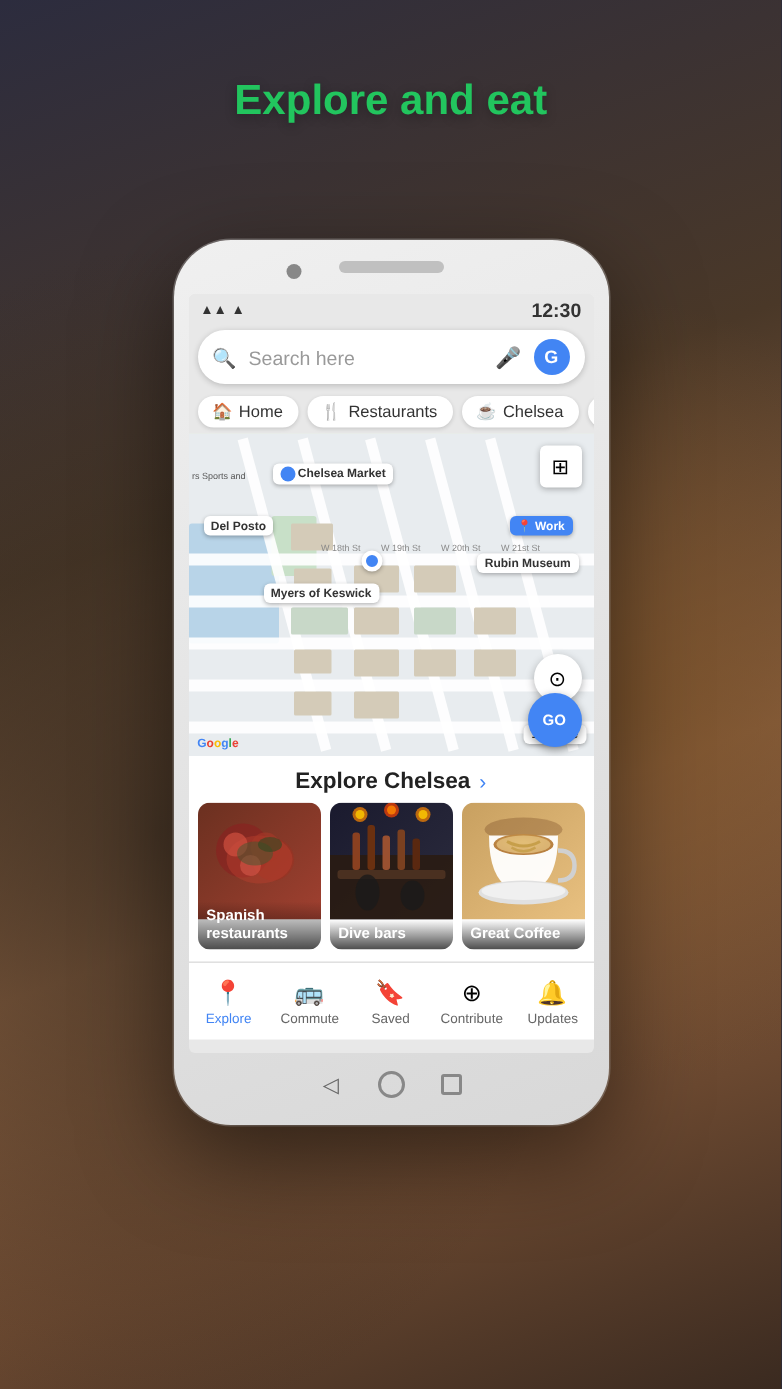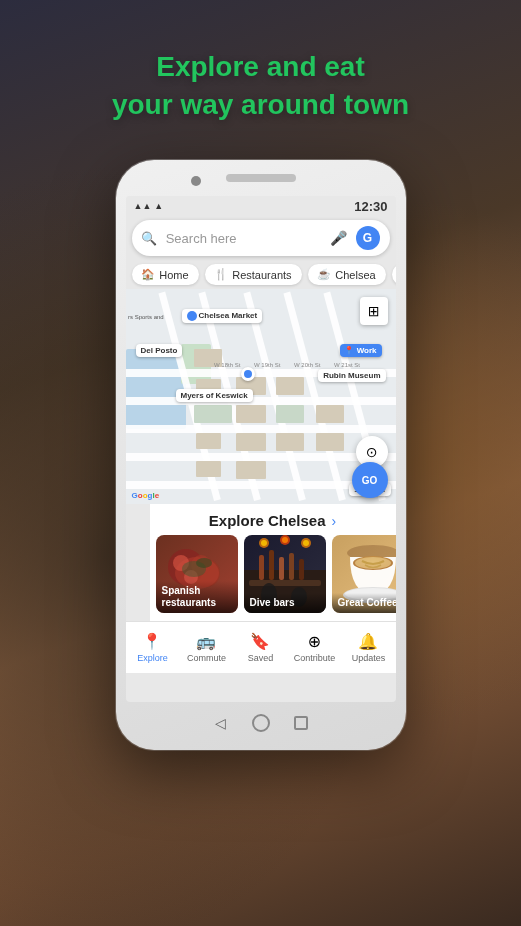--- a/index.html
+++ b/index.html
@@ -288,21 +288,20 @@
       left: 6px;
       font-size: 8px;
       color: #666;
       font-weight: 600;
     }
 
     
     .explore-section {
       background: white;
       flex: 1;
-      margin-left: 24px;
     }
 
     .explore-header {
       display: flex;
       align-items: center;
       justify-content: center;
       padding: 8px 10px 6px;
       gap: 6px;
     }
 
@@ -320,21 +319,21 @@
     
     .cards-row {
       display: flex;
       gap: 6px;
       padding: 0 6px 8px;
       overflow: hidden;
     }
 
     .place-card {
       width: 82px;
-      height: 78px;
+      height: 98px;
       border-radius: 8px;
       overflow: hidden;
       position: relative;
       flex-shrink: 0;
     }
 
     .place-card-label {
       position: absolute;
       bottom: 0; left: 0; right: 0;
       padding: 4px 6px;
@@ -396,21 +395,20 @@
     }
   </style>
 </head>
 <body>
 
 <div class="bg-scene"></div>
 
 <div class="header-text">
   <h1>
     <span>Explore and eat</span><br>
-    <span>your way around town</span>
   </h1>
 </div>
 
 <div class="phone-wrapper">
   <div class="phone-outer">
 
     <div class="phone-camera"></div>
 
     <div class="phone-speaker"></div>
 

